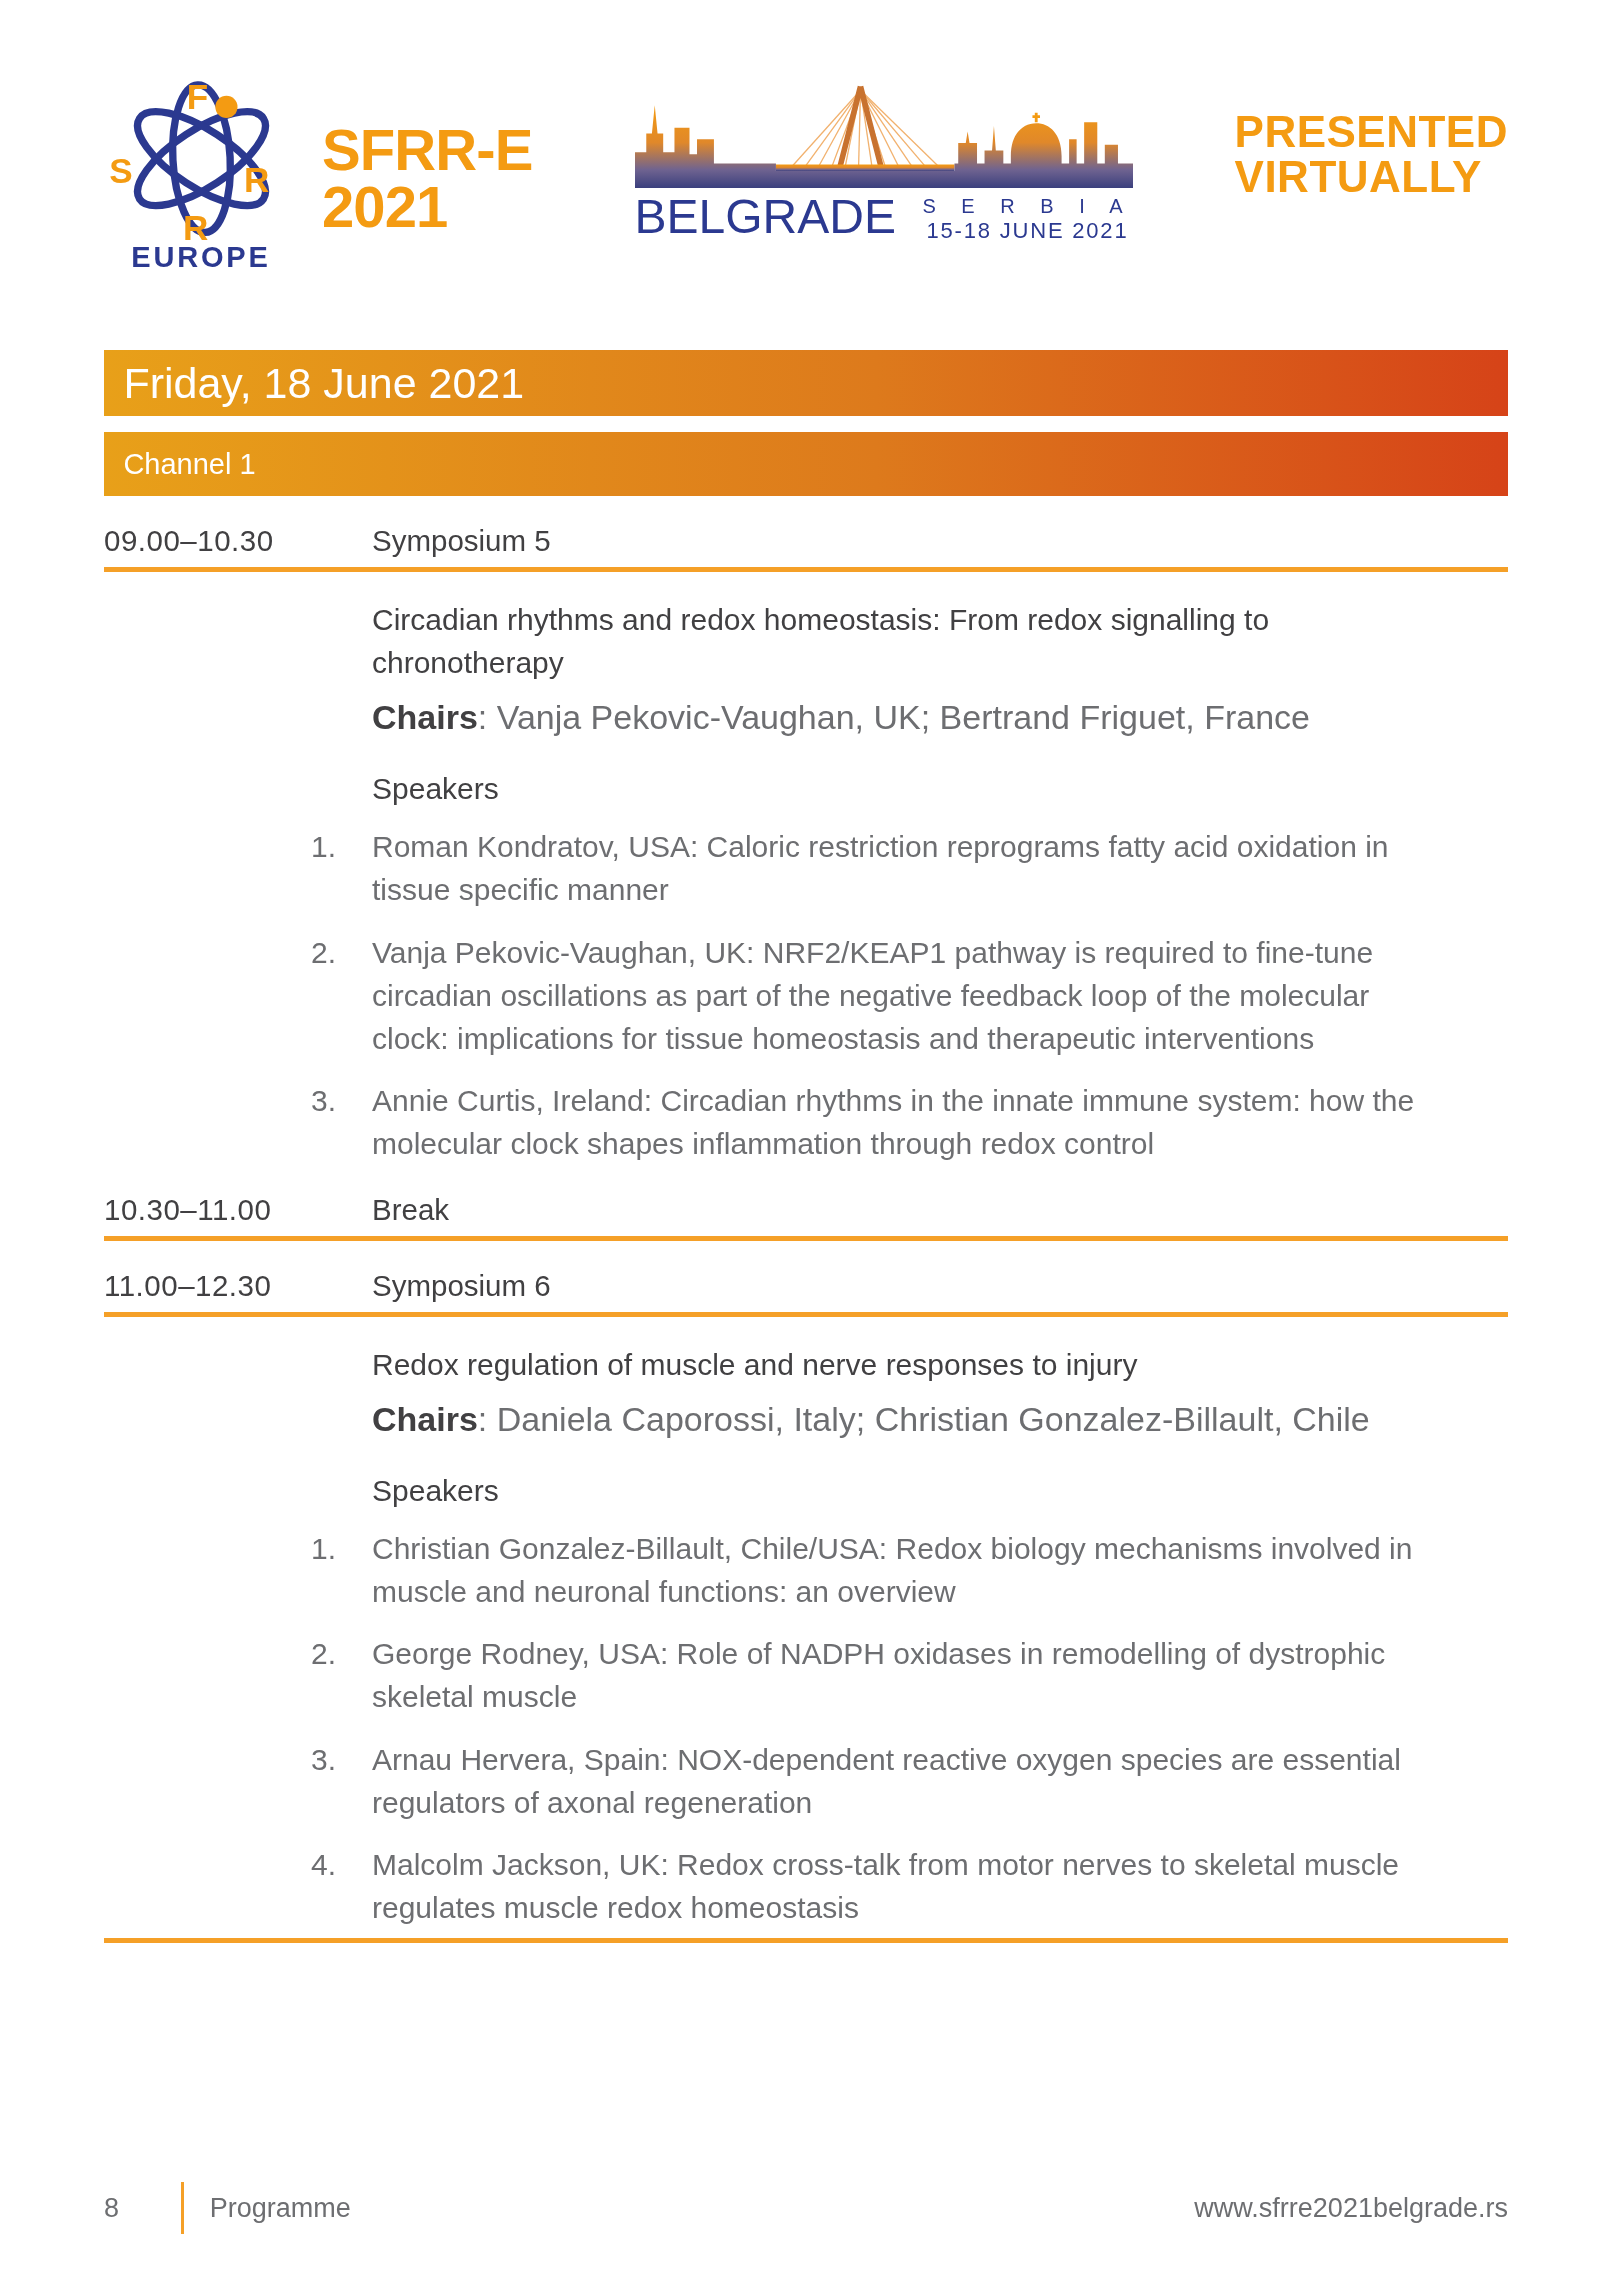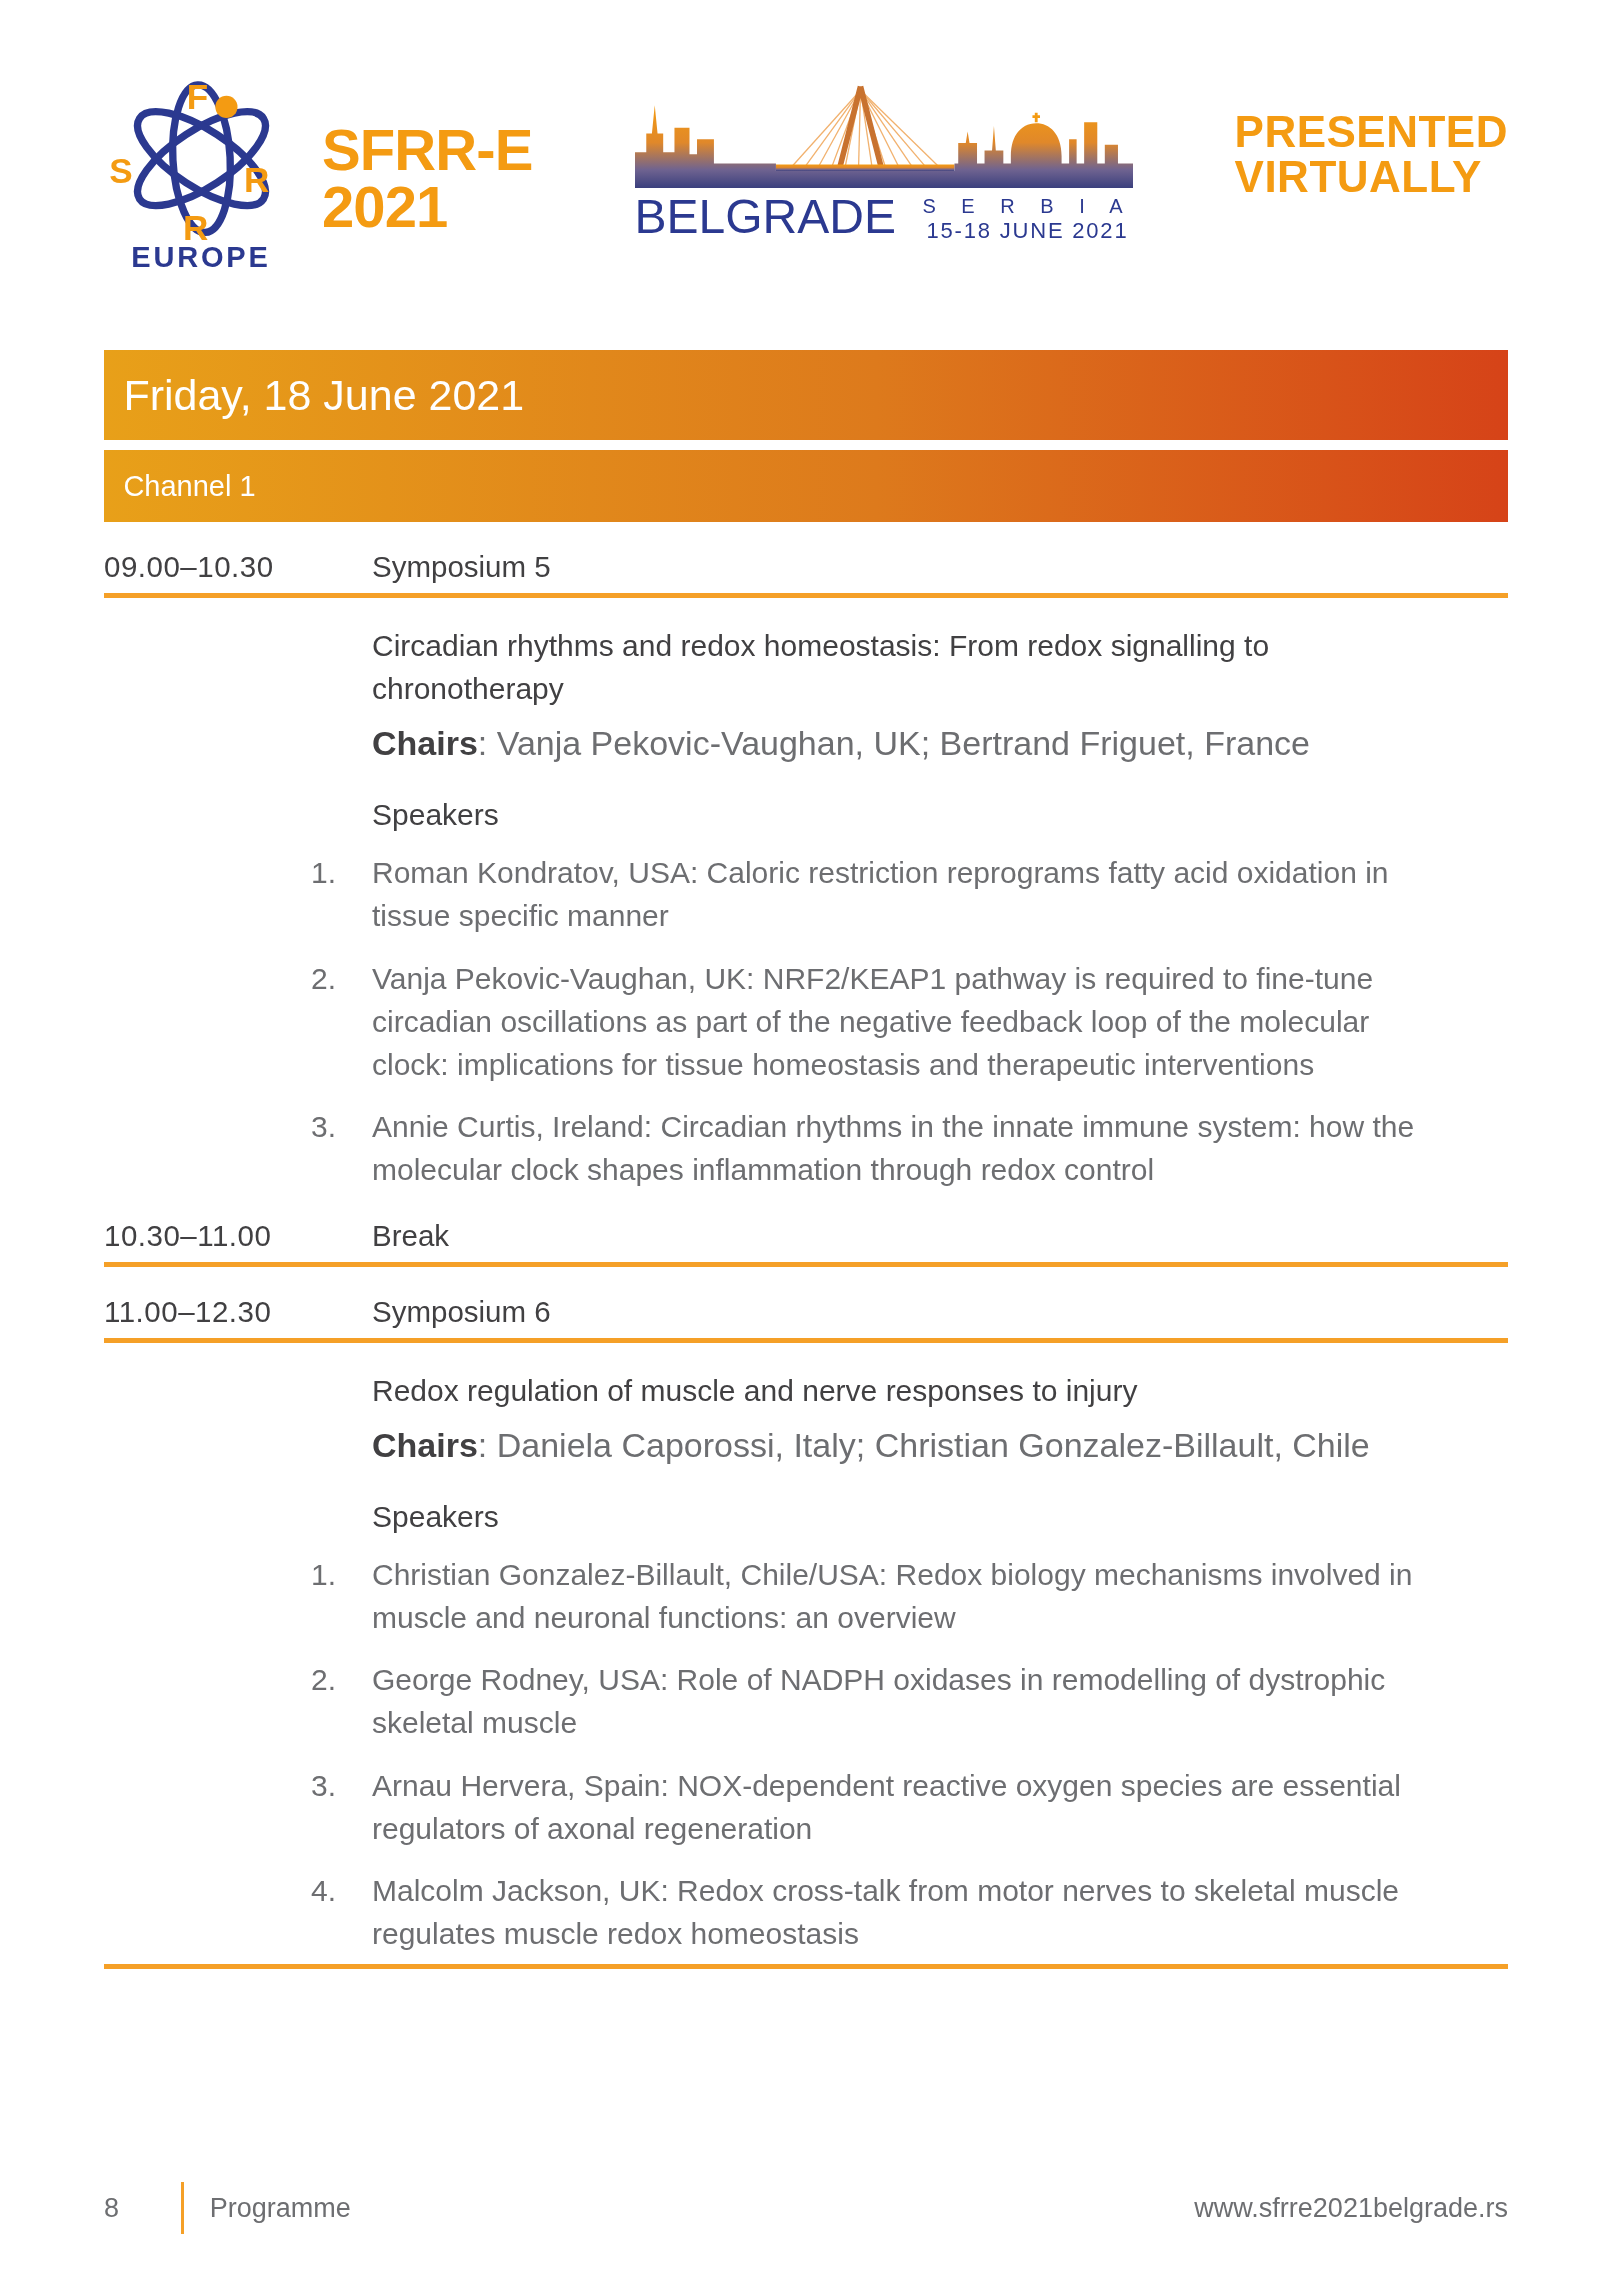--- a/index.html
+++ b/index.html
@@ -23,27 +23,27 @@
   .logo-belgrade { width:498px; margin-top:9.2px; }
   .belgrade-textrow { display:flex; justify-content:space-between; align-items:flex-start; margin-top:1.8px; }
   .belgrade-city { color:#2b3990; font-weight:400; font-size:48px; letter-spacing:0px; line-height:1; }
   .belgrade-right { text-align:center; color:#2b3990; padding-top:1.8px; }
   .belgrade-serbia { font-size:20px; letter-spacing:10px; line-height:1.1; }
   .belgrade-dates { font-size:22px; letter-spacing:1.8px; line-height:1.25; }
   .presented { text-align:left; color:#f49b12; font-weight:800; font-size:44px; line-height:1.02; margin-top:40px; letter-spacing:0.5px; }
 
   
   .date-banner {
-    margin-top:76px; height:90px;
+    margin-top:76px; height:66px;
     background:linear-gradient(90deg,#e8a019 0%,#dd7a1c 55%,#d64318 100%);
     display:flex; align-items:center; padding-left:19.4px;
     color:#ffffff; font-size:43px; font-weight:400;
   }
   .channel-banner {
-    margin-top:10px; height:72px;
+    margin-top:16px; height:64px;
     background:linear-gradient(90deg,#e8a019 0%,#dd7a1c 55%,#d64318 100%);
     display:flex; align-items:center; padding-left:19.4px;
     color:#ffffff; font-size:29px; font-weight:400;
   }
 
   
   .sched { margin-top:3.7px; }
   .row { display:flex; align-items:baseline; margin-top:28px; }
   .row .time { width:268px; flex:0 0 268px; color:#414042; font-size:29.5px; font-weight:400; letter-spacing:0.5px; }
   .row .label { color:#414042; font-size:29.5px; font-weight:500; }

